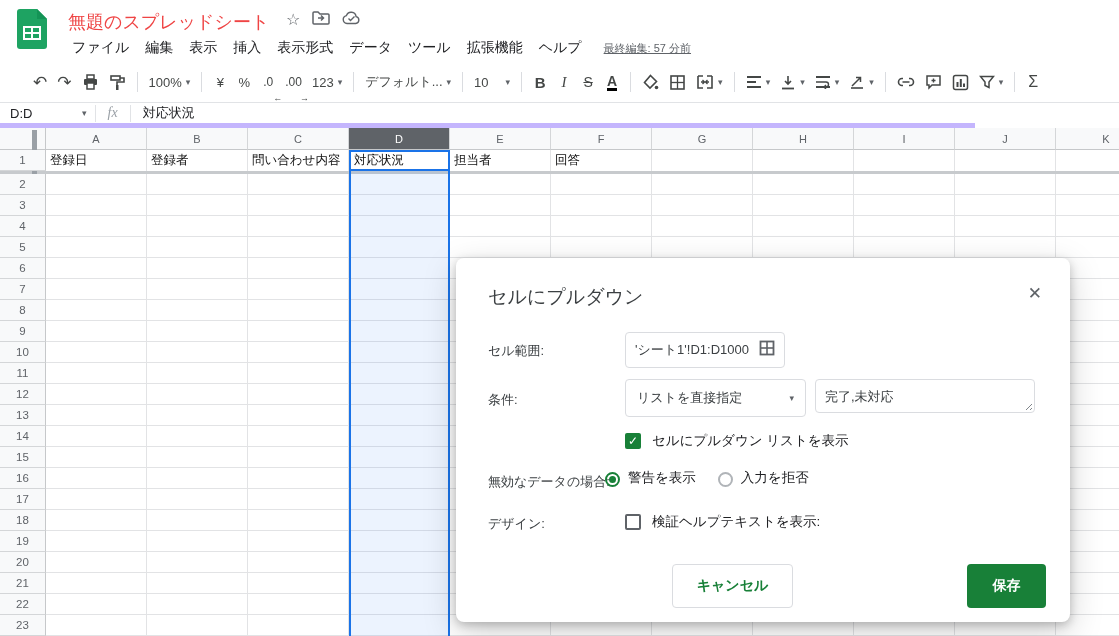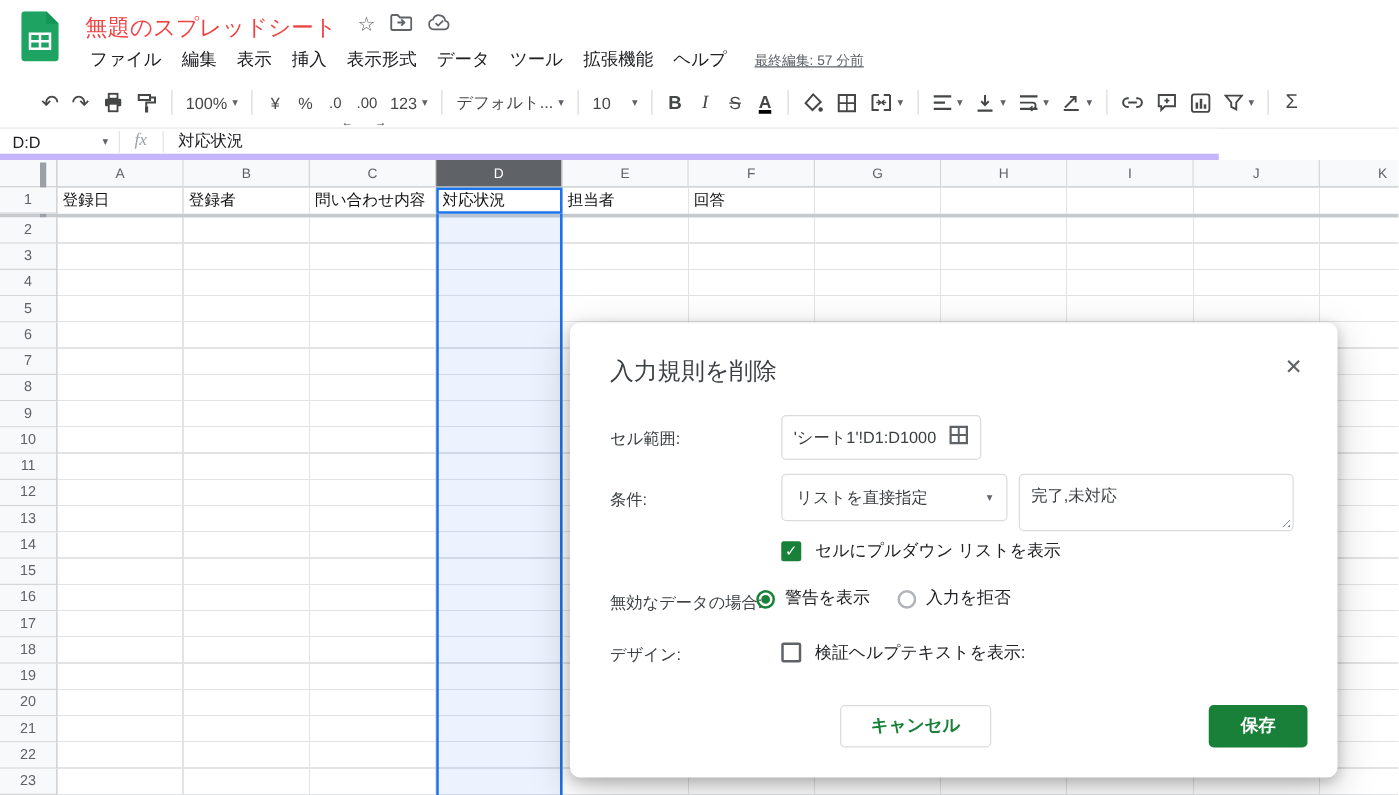--- a/index.html
+++ b/index.html
@@ -64,36 +64,36 @@
   .dlg { position:absolute; left:456px; top:258px; width:614px; height:364px; background:#fff; border-radius:8px;
          box-shadow:0 3px 10px rgba(0,0,0,.22), 0 10px 34px rgba(0,0,0,.18); }
   .dlg-title { position:absolute; left:32px; top:26px; font-size:19px; color:#3c4043; }
   .dlg-close { position:absolute; right:28px; top:25px; font-size:17px; color:#5f6368; cursor:pointer; }
   .row-label { position:absolute; left:32px; font-size:13px; color:#3c4043; white-space:nowrap; }
   .range-box { position:absolute; left:169px; top:74px; width:160px; height:36px; border:1px solid #dadce0; border-radius:4px;
                display:flex; align-items:center; padding:0 9px; gap:6px; cursor:text; }
   .range-text { flex:1; font-size:13px; color:#3c4043; white-space:nowrap; overflow:hidden; }
   .cond-select { position:absolute; left:169px; top:121px; width:181px; height:38px; border:1px solid #dadce0; border-radius:4px;
                  display:flex; align-items:center; justify-content:space-between; padding:0 11px; font-size:13px; color:#3c4043; cursor:pointer; }
-  .list-input { position:absolute; left:359px; top:121px; width:220px; height:46px; border:1px solid #dadce0; border-radius:4px;
+  .list-input { position:absolute; left:359px; top:121px; width:220px; height:34px; border:1px solid #dadce0; border-radius:4px;
                 font-size:13px; color:#3c4043; padding:8px 9px; cursor:text; }
   .resize-grip { position:absolute; right:2px; bottom:2px; width:9px; height:9px;
                  background:repeating-linear-gradient(135deg, transparent 0 2px, #80868b 2px 3px);
                  clip-path:polygon(100% 0, 100% 100%, 0 100%); }
   .chk-row { position:absolute; left:169px; top:174px; display:flex; align-items:center; gap:11px; font-size:13.5px; color:#202124; }
   .chk-checked { width:16px; height:16px; border-radius:2px; background:#188038; color:#fff; display:flex; align-items:center; justify-content:center; font-size:12px; cursor:pointer; flex:none; }
   .chk-un { width:16px; height:16px; border-radius:2px; border:2px solid #5f6368; background:#fff; cursor:pointer; flex:none; }
   .radio-group { position:absolute; left:149px; top:211px; display:flex; align-items:flex-end; font-size:13.5px; color:#202124; }
   .rad { width:15px; height:15px; border-radius:50%; position:relative; cursor:pointer; flex:none; }
   .rad.on { border:2px solid #188038; }
   .rad.on .dot { position:absolute; left:2px; top:2px; width:7px; height:7px; border-radius:50%; background:#188038; }
   .rad.off { border:2px solid #b0b4b8; }
   .rad-label { margin:0 22px 0 8px; white-space:nowrap; }
   .design-row { position:absolute; left:169px; top:255px; display:flex; align-items:center; gap:11px; font-size:13.5px; color:#202124; }
-  .btn { position:absolute; top:306px; height:34px; border-radius:4px; font-size:14px; font-weight:bold;
+  .btn { position:absolute; top:306px; height:44px; border-radius:4px; font-size:14px; font-weight:bold;
          display:flex; align-items:center; justify-content:center; cursor:pointer; white-space:nowrap; }
   .btn-outline { background:#fff; border:1px solid #dadce0; color:#188038; }
   #btn-cancel { left:216px; width:121px; }
   #btn-remove { left:349px; width:150px; }
   #btn-save { left:511px; width:79px; background:#188038; color:#fff; }
 </style>
 </head>
 <body>
 
 <div class="app">
@@ -323,21 +323,21 @@
       <div class="col-overlay" style="left: 349px;"></div>
       <div class="cell-text" style="left: 46px; width: 101px;">登録日</div>
       <div class="cell-text" style="left: 147px; width: 101px;">登録者</div>
       <div class="cell-text" style="left: 248px; width: 101px;">問い合わせ内容</div>
       <div class="cell-text" style="left: 450px; width: 101px;">担当者</div>
       <div class="cell-text" style="left: 551px; width: 101px;">回答</div>
       <div class="sel-cell" style="left: 349px;">対応状況</div>
     </div>
 
   <div class="dlg">
-    <div class="dlg-title">入力規則を削除</div>
+    <div class="dlg-title">セルにプルダウン</div>
     <div class="dlg-close">✕</div>
 
     <div class="row-label" style="top:84px;text-align:center;">セル範囲:</div>
     <div class="range-box">
       <span class="range-text">'シート1'!D1:D1000</span>
       <span>
         <svg width="16" height="16" viewBox="0 0 16 16">
             <rect x="1.5" y="1.5" width="13" height="13" fill="none" stroke="#5f6368" stroke-width="1.8"></rect>
             <line x1="1.5" y1="8" x2="14.5" y2="8" stroke="#5f6368" stroke-width="1.6"></line>
             <line x1="8" y1="1.5" x2="8" y2="14.5" stroke="#5f6368" stroke-width="1.6"></line>

